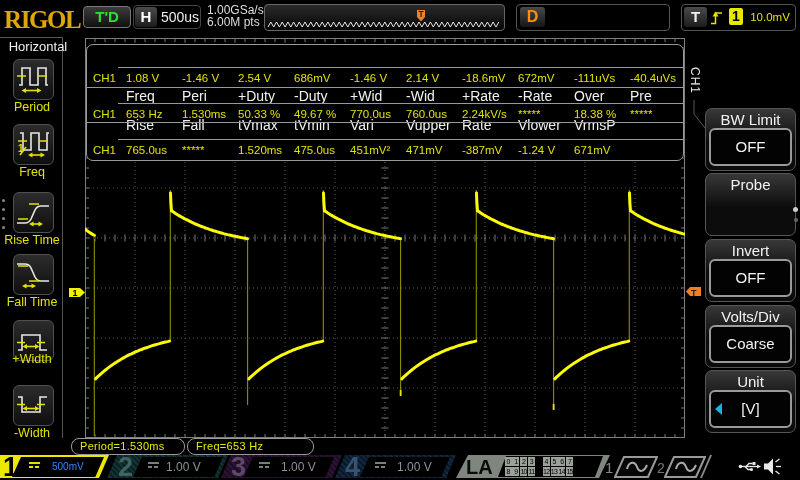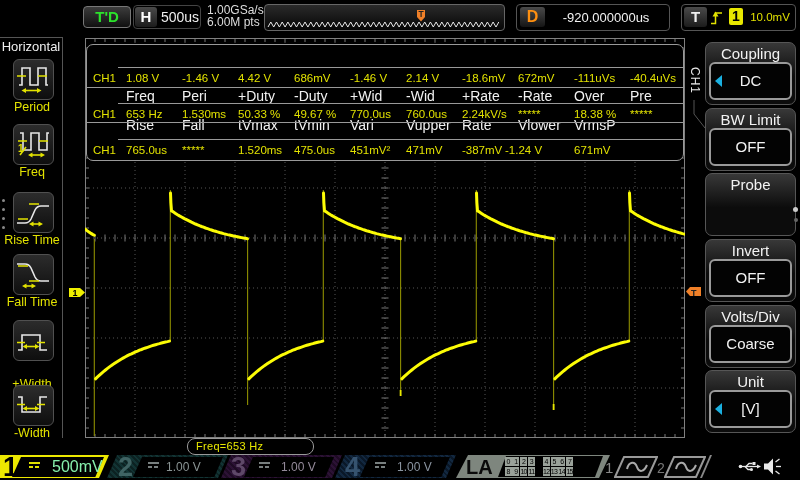--- a/index.html
+++ b/index.html
@@ -14,21 +14,21 @@
 #dbox{left:516px;top:4px;width:152px;height:25px;border:1px solid #555;border-radius:4px;background:#000;}
 #dbox .tile{position:absolute;left:3px;top:2px;width:25px;height:20px;border-radius:3px;background:linear-gradient(#4a4a4a,#151515);color:#ff9010;font-weight:bold;font-size:16px;text-align:center;line-height:20px;}
 #dbox .v{position:absolute;left:30px;width:118px;color:#f2f2f2;font-size:13px;line-height:25px;text-align:center;}
 #tbox{left:681px;top:4px;width:113px;height:25px;border:1px solid #555;border-radius:4px;background:#000;}
 #tbox .tile{position:absolute;left:2px;top:2px;width:23px;height:20px;border-radius:3px;background:linear-gradient(#4a4a4a,#1c1c1c);color:#f0f0f0;font-weight:bold;font-size:15px;text-align:center;line-height:20px;}
 #tbox .one{position:absolute;left:47px;top:3px;width:14px;height:17px;background:#e8e800;border-radius:2px;color:#000;font-weight:bold;font-size:14px;text-align:center;line-height:17px;}
 #tbox .v{position:absolute;left:66px;width:44px;color:#e0e000;font-size:11.5px;line-height:25px;text-align:center;}
 
 #lmtop{left:0;top:37px;width:63px;height:1px;background:#555;}
 #lmright{left:62px;top:37px;width:1px;height:401px;background:#555;}
-#lmtitle{left:0px;top:39px;width:62px;text-align:center;color:#f0f0f0;font-size:13px;}
+#lmtitle{left:0px;top:39px;width:62px;text-align:center;color:#f0f0f0;font-size:13px;padding-left:7px;}
 .licon{position:absolute;left:13px;width:39px;height:39px;border:1px solid #505050;border-radius:6px;background:linear-gradient(#2c2c2c,#0e0e0e);}
 .licon svg{display:block;}
 .licon .w{stroke:#e8e8e8;stroke-width:1.6;fill:none;}
 .licon .y{stroke:#e2e200;stroke-width:1.6;fill:none;}
 .licon .yf{fill:#e2e200;stroke:none;}
 .licon .yt{fill:#e2e200;font-size:10px;font-weight:bold;}
 .llab{position:absolute;left:0;width:64px;text-align:center;color:#e2e200;font-size:12.5px;}
 .ldot{position:absolute;left:2px;width:3px;height:3px;border-radius:2px;background:#888;}
 
 #mtable{left:86px;top:44px;width:596px;height:115px;border:1px solid #999;border-radius:7px;background:#000;}
@@ -51,34 +51,34 @@
 .cnum{position:absolute;top:455px;font-size:27px;font-weight:bold;line-height:24px;}
 .cbox{position:absolute;top:457px;width:92px;height:20px;background:#000;}
 .cval{position:absolute;top:457px;width:70px;height:20px;font-size:12px;line-height:20px;}
 .dc{position:absolute;top:462px;width:11px;height:6px;}
 .dc b{position:absolute;left:0;top:0;width:11px;height:2px;}
 .dc i{position:absolute;top:4px;width:4px;height:2px;}
 .dbox{position:absolute;width:7px;height:9px;background:#9aa29a;color:#000;font-size:7px;line-height:9.5px;text-align:center;letter-spacing:-0.7px;overflow:hidden;}
 </style></head><body>
 <div id="scr">
 
+<div class="abs" id="logo">RIGOL</div>
 <div class="abs" id="td">T'D</div>
 <div class="abs" id="hbox">
       <div class="tile">H</div>
       <div class="v">500us</div>
     </div>
 <div class="abs" id="sa">1.00GSa/s<br>6.00M pts</div>
 <div class="abs" id="prev"><svg width="239" height="25" viewBox="0 0 239 25">
 <path d="M3.0,22.0 L5.8,17.0 L8.7,22.0 L11.5,17.0 L14.4,22.0 L17.2,17.0 L20.1,22.0 L22.9,17.0 L25.8,22.0 L28.6,17.0 L31.5,22.0 L34.3,17.0 L37.2,22.0 L40.0,17.0 L42.9,22.0 L45.8,17.0 L48.6,22.0 L51.5,17.0 L54.3,22.0 L57.2,17.0 L60.0,22.0 L62.9,17.0 L65.7,22.0 L68.5,17.0 L71.4,22.0 L74.2,17.0 L77.1,22.0 L80.0,17.0 L82.8,22.0 L85.7,17.0 L88.5,22.0 L91.4,17.0 L94.2,22.0 L97.1,17.0 L99.9,22.0 L102.8,17.0 L105.6,22.0 L108.5,17.0 L111.3,22.0 L114.2,17.0 L117.0,22.0 L119.9,17.0 L122.7,22.0 L125.6,17.0 L128.4,22.0 L131.3,17.0 L134.1,22.0 L137.0,17.0 L139.8,22.0 L142.7,17.0 L145.5,22.0 L148.3,17.0 L151.2,22.0 L154.0,17.0 L156.9,22.0 L159.7,17.0 L162.6,22.0 L165.4,17.0 L168.3,22.0 L171.1,17.0 L174.0,22.0 L176.8,17.0 L179.7,22.0 L182.5,17.0 L185.4,22.0 L188.2,17.0 L191.1,22.0 L193.9,17.0 L196.8,22.0 L199.6,17.0 L202.5,22.0 L205.3,17.0 L208.2,22.0 L211.0,17.0 L213.9,22.0 L216.7,17.0 L219.6,22.0 L222.4,17.0 L225.3,22.0 L228.1,17.0 L231.0,22.0 L233.8,17.0" stroke="#e8e8e8" stroke-width="1" fill="none"></path>
 <path d="M152,5 h8 v7 l-4,4.5 l-4,-4.5 z" fill="#f08028"></path>
 <text x="153.5" y="12" fill="#222" font-size="8.5" font-weight="bold">T</text>
       </svg></div>
 <div class="abs" id="dbox">
       <div class="tile">D</div>
-      <div class="v">-920.000000us</div>
     </div>
 <div class="abs" id="tbox">
       <div class="tile">T</div>
 <svg style="position:absolute;left:28px;top:5px" width="16" height="15" viewBox="0 0 16 15">
 <path d="M1,13.5 h4.5 v-10.5 h6.5" stroke="#e2e200" stroke-width="1.5" fill="none"></path>
 <path d="M5.5,1.5 l3,5 h-6 z" fill="#e2e200"></path>
       </svg>
 <div class="one">1</div>
       <div class="v">10.0mV</div>
     </div>
@@ -125,21 +125,21 @@
     </div>
     <div class="llab" style="top:295px">Fall Time</div>
     <div class="licon" style="top:320px">
       <svg width="39" height="39" viewBox="0 0 39 39">
         <path class="w" d="M4,29 h4 v-15 h18 v15 h7"></path>
 <path class="y" d="M3,21.5 h8 M23,21.5 h8"></path>
 <path class="y" d="M12,25.5 h10"></path>
         <path class="yf" d="M8.5,25.5 l4.5,-2.6 v5.2 z M25.5,25.5 l-4.5,-2.6 v5.2 z"></path>
       </svg>
     </div>
-    <div class="llab" style="top:377px">+Width</div>
+    <div class="llab" style="top:352px">+Width</div>
     <div class="licon" style="top:385px">
       <svg width="39" height="39" viewBox="0 0 39 39">
         <path class="w" d="M4,11 h4 v15 h18 v-15 h7"></path>
 <path class="y" d="M3,18.5 h8 M23,18.5 h8"></path>
 <path class="y" d="M12,22.5 h10"></path>
         <path class="yf" d="M8.5,22.5 l4.5,-2.6 v5.2 z M25.5,22.5 l-4.5,-2.6 v5.2 z"></path>
       </svg>
     </div>
     <div class="llab" style="top:426px">-Width</div>
 <div class="ldot" style="top:199px"></div>
@@ -500,21 +500,21 @@
     </svg>
 <svg class="abs" style="left:686px;top:287px" width="15" height="10" viewBox="0 0 15 10">
 <path d="M15,0 h-11 l-4,4.5 l4,4.5 h11 z" fill="#f08028"></path>
 <text x="5" y="8.5" fill="#222" font-size="9" font-weight="bold">T</text>
     </svg>
 
 <div class="abs" id="mtable">
       <div class="trow td" style="top:26.9px">
         <span style="left:39px">1.08 V</span>
         <span style="left:95px">-1.46 V</span>
-        <span style="left:151px">4.42 V</span>
+        <span style="left:151px">2.54 V</span>
         <span style="left:207px">686mV</span>
         <span style="left:263px">-1.46 V</span>
         <span style="left:319px">2.14 V</span>
         <span style="left:375px">-18.6mV</span>
         <span style="left:431px">672mV</span>
         <span style="left:487px">-111uVs</span>
         <span style="left:543px">-40.4uVs</span>
       </div>
       <div class="trow th" style="top:42.5px">
         <span style="left:39px">Freq</span>
@@ -553,42 +553,38 @@
         <span style="left:543px"></span>
       </div>
       <div class="trow td" style="top:99.0px">
         <span style="left:39px">765.0us</span>
         <span style="left:95px">*****</span>
         <span style="left:151px">1.520ms</span>
         <span style="left:207px">475.0us</span>
         <span style="left:263px">451mV²</span>
         <span style="left:319px">471mV</span>
         <span style="left:375px">-387mV</span>
-        <span style="left:418px">-1.24 V</span>
+        <span style="left:431px">-1.24 V</span>
         <span style="left:487px">671mV</span>
         <span style="left:543px"></span>
       </div>
 <div class="tchl" style="top:26.9px">CH1</div>
 <div class="tchl" style="top:63.2px">CH1</div>
 <div class="tchl" style="top:99.0px">CH1</div>
 <div class="tline" style="left:31px;top:21.5px;width:565px"></div>
 <div class="tline" style="left:0;top:41.5px;width:596px"></div>
 <div class="tline" style="left:31px;top:57.5px;width:565px"></div>
 <div class="tline" style="left:0;top:77px;width:596px"></div>
 <div class="tline" style="left:31px;top:93.5px;width:565px"></div>
 </div>
 <div class="abs" id="chvert">CH1</div>
 <svg class="abs" style="left:690px;top:100px" width="18" height="40" viewBox="0 0 18 40">
       <path d="M4,0 v14 l11,14" stroke="#555" stroke-width="1" fill="none"></path>
     </svg>
 
-<div class="ritem" style="top:42px">
-      <div class="rlab">Coupling</div>
-      <div class="rval"><div class="tri"></div>DC</div>
-    </div>
     <div class="ritem" style="top:108px">
       <div class="rlab">BW Limit</div>
       <div class="rval">OFF</div>
     </div>
     <div class="ritem" style="top:173px">
       <div class="rlab">Probe</div>
     </div>
     <div class="ritem" style="top:239px">
       <div class="rlab">Invert</div>
       <div class="rval">OFF</div>
@@ -597,31 +593,32 @@
       <div class="rlab">Unit</div>
       <div class="rval"><div class="tri"></div>[V]</div>
     </div>
     <div class="ritem" style="top:305px">
       <div class="rlab">Volts/Div</div>
       <div class="rval">Coarse</div>
     </div>
 <div class="abs" style="left:793px;top:207px;width:5px;height:5px;border-radius:3px;background:#ccc"></div>
 <div class="abs" style="left:794px;top:218px;width:4px;height:4px;border-radius:2px;background:#666"></div>
 
+<div class="abs" id="pbox1">Period=1.530ms</div>
 <div class="abs" id="pbox2">Freq=653 Hz</div>
 
 <div class="cell" style="left:0;width:110px;background:#ece800;clip-path:polygon(0 0,109px 0,99px 23px,0 23px)"></div>
 <div class="cnum" style="left:3px;color:#000">1</div>
 <div class="cbox" style="left:12px;clip-path:polygon(9px 0,92px 0,83.3px 20px,0 20px)"></div>
 <div class="dc" style="left:29px">
       <b style="background:#e2e200"></b>
       <i style="left:0;background:#e2e200"></i>
       <i style="left:6px;background:#e2e200"></i>
     </div>
-<div class="cval" style="left:52px;color:#86efac;font-size:16px">500mV</div>
+<div class="cval" style="left:52px;color:#3b82f6;font-size:10px">500mV</div>
 
 <div class="cell" style="left:107px;width:122px;background:repeating-linear-gradient(45deg,#0c2222 0,#0c2222 2px,#123434 2px,#123434 4px);clip-path:polygon(10px 0,121px 0,111px 23px,0 23px)"></div>
 <div class="cnum" style="left:118px;color:#3f6363">2</div>
 <div class="cbox" style="left:133px;width:90px;clip-path:polygon(9px 0,90px 0,81.3px 20px,0 20px)"></div>
 <div class="dc" style="left:148px">
       <b style="background:#787f7f"></b>
       <i style="left:0;background:#787f7f"></i>
       <i style="left:6px;background:#787f7f"></i>
     </div>
 <div class="cval" style="left:166px;color:#8a9494">1.00 V</div>

